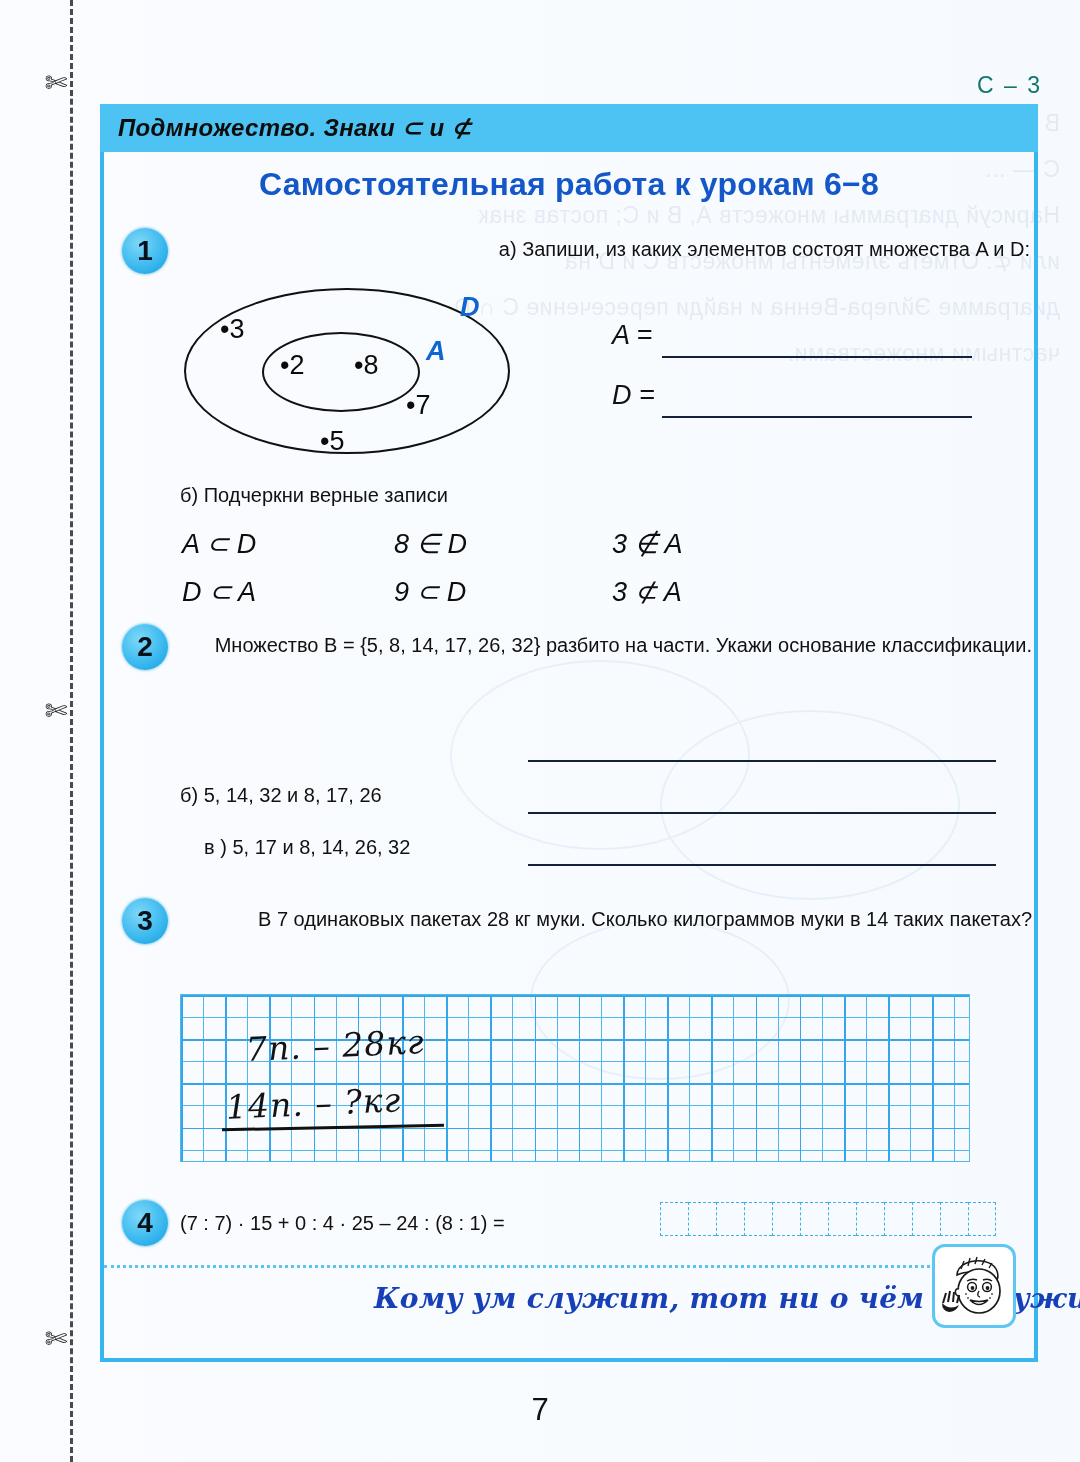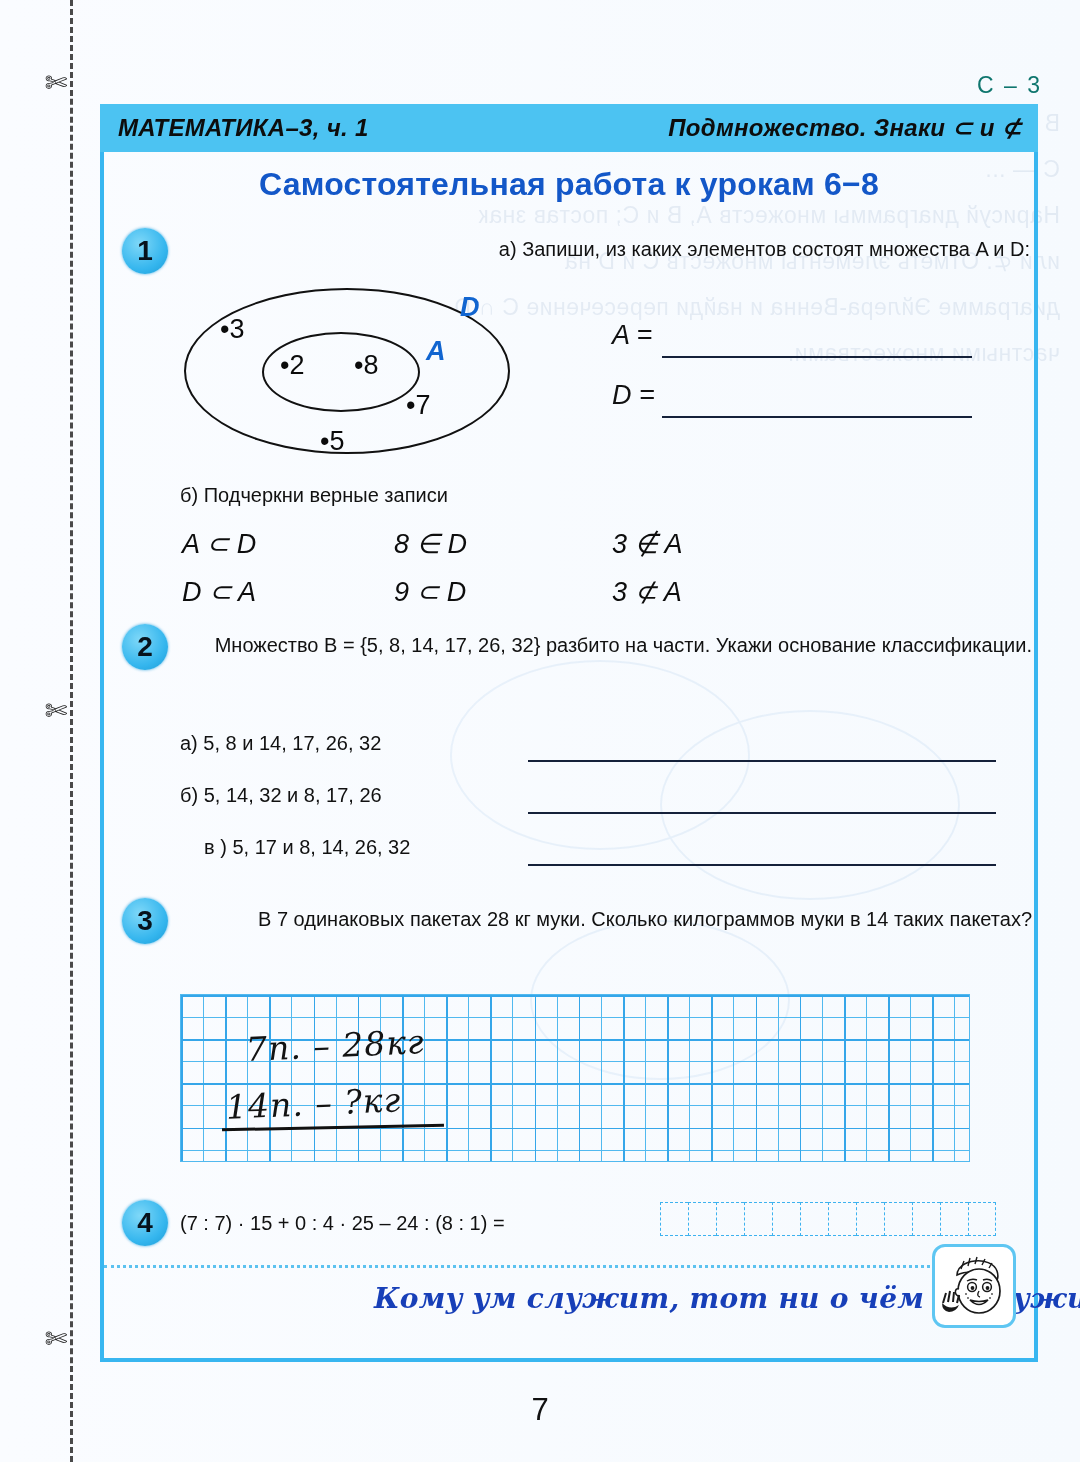--- a/index.html
+++ b/index.html
@@ -205,21 +205,20 @@
 <div id="cutline"></div>
 <div class="scissors" style="top:70px;">✄</div>
 <div class="scissors" style="top:698px;">✄</div>
 <div class="scissors" style="top:1326px;">✄</div>
 
 <div id="page-code">C – 3</div>
 
 <div id="sheet">
 
   <div id="band">
-    <div class="left">МАТЕМАТИКА–3, ч. 1</div>
     <div class="right">Подмножество. Знаки ⊂ и ⊄</div>
   </div>
 
   <div id="worktitle">Самостоятельная работа к урокам 6−8</div>
 
   <div class="badge" style="left:18px; top:120px;">1</div>
   <div class="qtext" style="left:76px; top:124px; width:850px;">а) Запиши, из каких элементов состоят множества A и D:</div>
 
   <div id="venn">
     <div class="ell" style="left:0; top:4px; width:326px; height:166px;"></div>
@@ -243,21 +242,20 @@
   <div class="rel" style="left:78px;  top:420px;">A ⊂ D</div>
   <div class="rel" style="left:290px; top:420px;">8 ∈ D</div>
   <div class="rel" style="left:508px; top:420px;">3 ∉ A</div>
   <div class="rel" style="left:78px;  top:468px;">D ⊂ A</div>
   <div class="rel" style="left:290px; top:468px;">9 ⊂ D</div>
   <div class="rel" style="left:508px; top:468px;">3 ⊄ A</div>
 
   <div class="badge" style="left:18px; top:516px;">2</div>
   <div class="qtext" style="left:76px; top:520px; width:852px;">Множество B = {5, 8, 14, 17, 26, 32} разбито на части. Укажи основание классификации.</div>
 
-  <div class="qtext" style="left:76px; top:618px;">а) 5, 8  и  14, 17, 26, 32</div>
   <div class="blank" style="left:424px; top:652px; width:468px;"></div>
 
   <div class="qtext" style="left:76px; top:670px;">б) 5, 14, 32  и  8, 17, 26</div>
   <div class="blank" style="left:424px; top:704px; width:468px;"></div>
 
   <div class="qtext" style="left:76px; top:722px;margin-left:24px;">в ) 5, 17  и  8, 14, 26, 32</div>
   <div class="blank" style="left:424px; top:756px; width:468px;"></div>
 
   <div class="badge" style="left:18px; top:790px;">3</div>
   <div class="qtext" style="left:76px; top:794px; width:852px;">В 7 одинаковых пакетах 28 кг муки. Сколько килограммов муки в 14 таких пакетах?</div>

